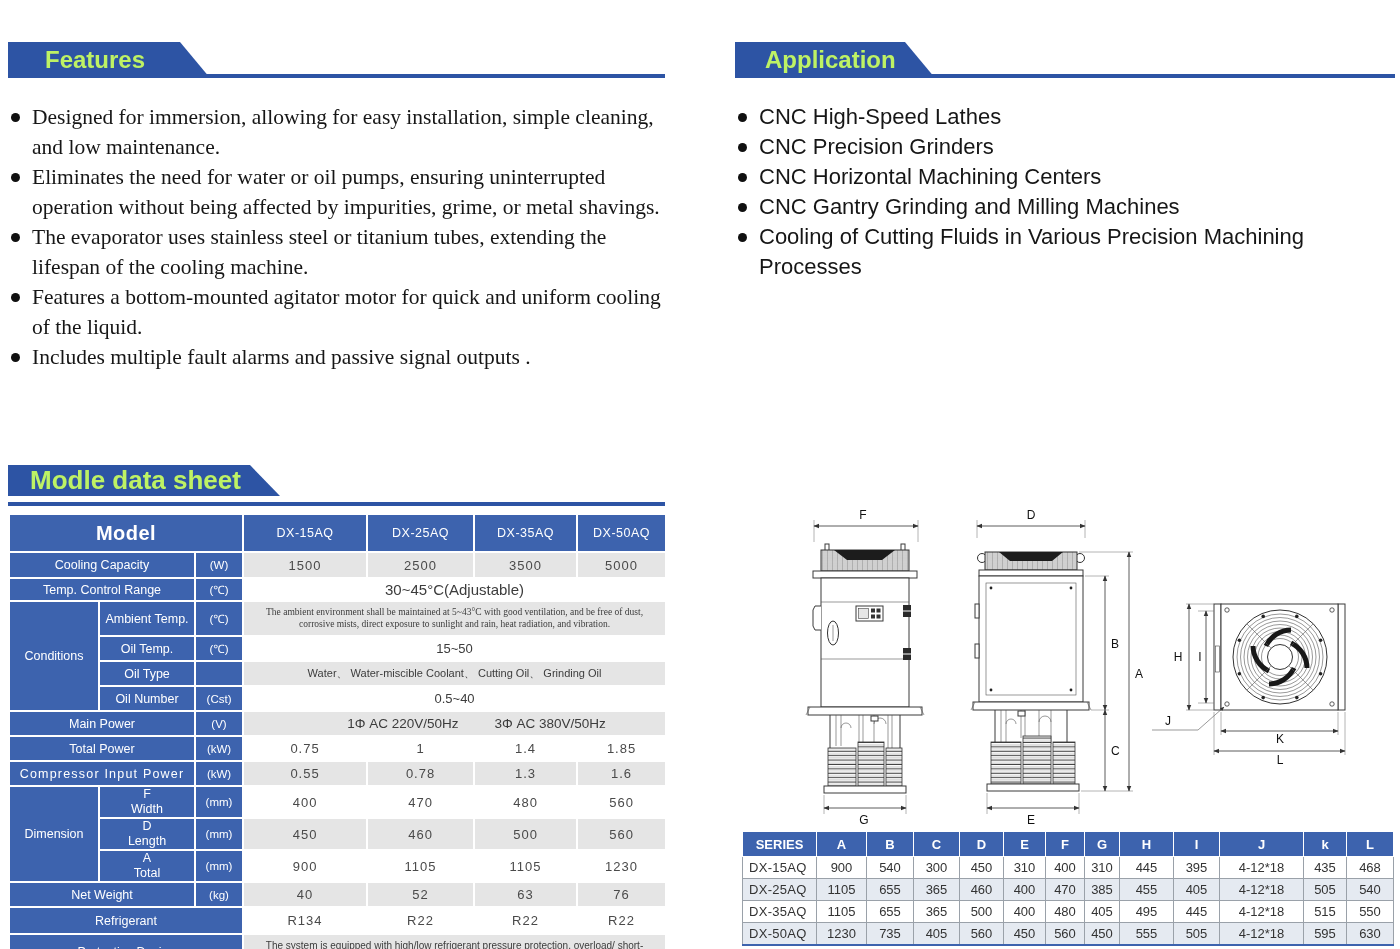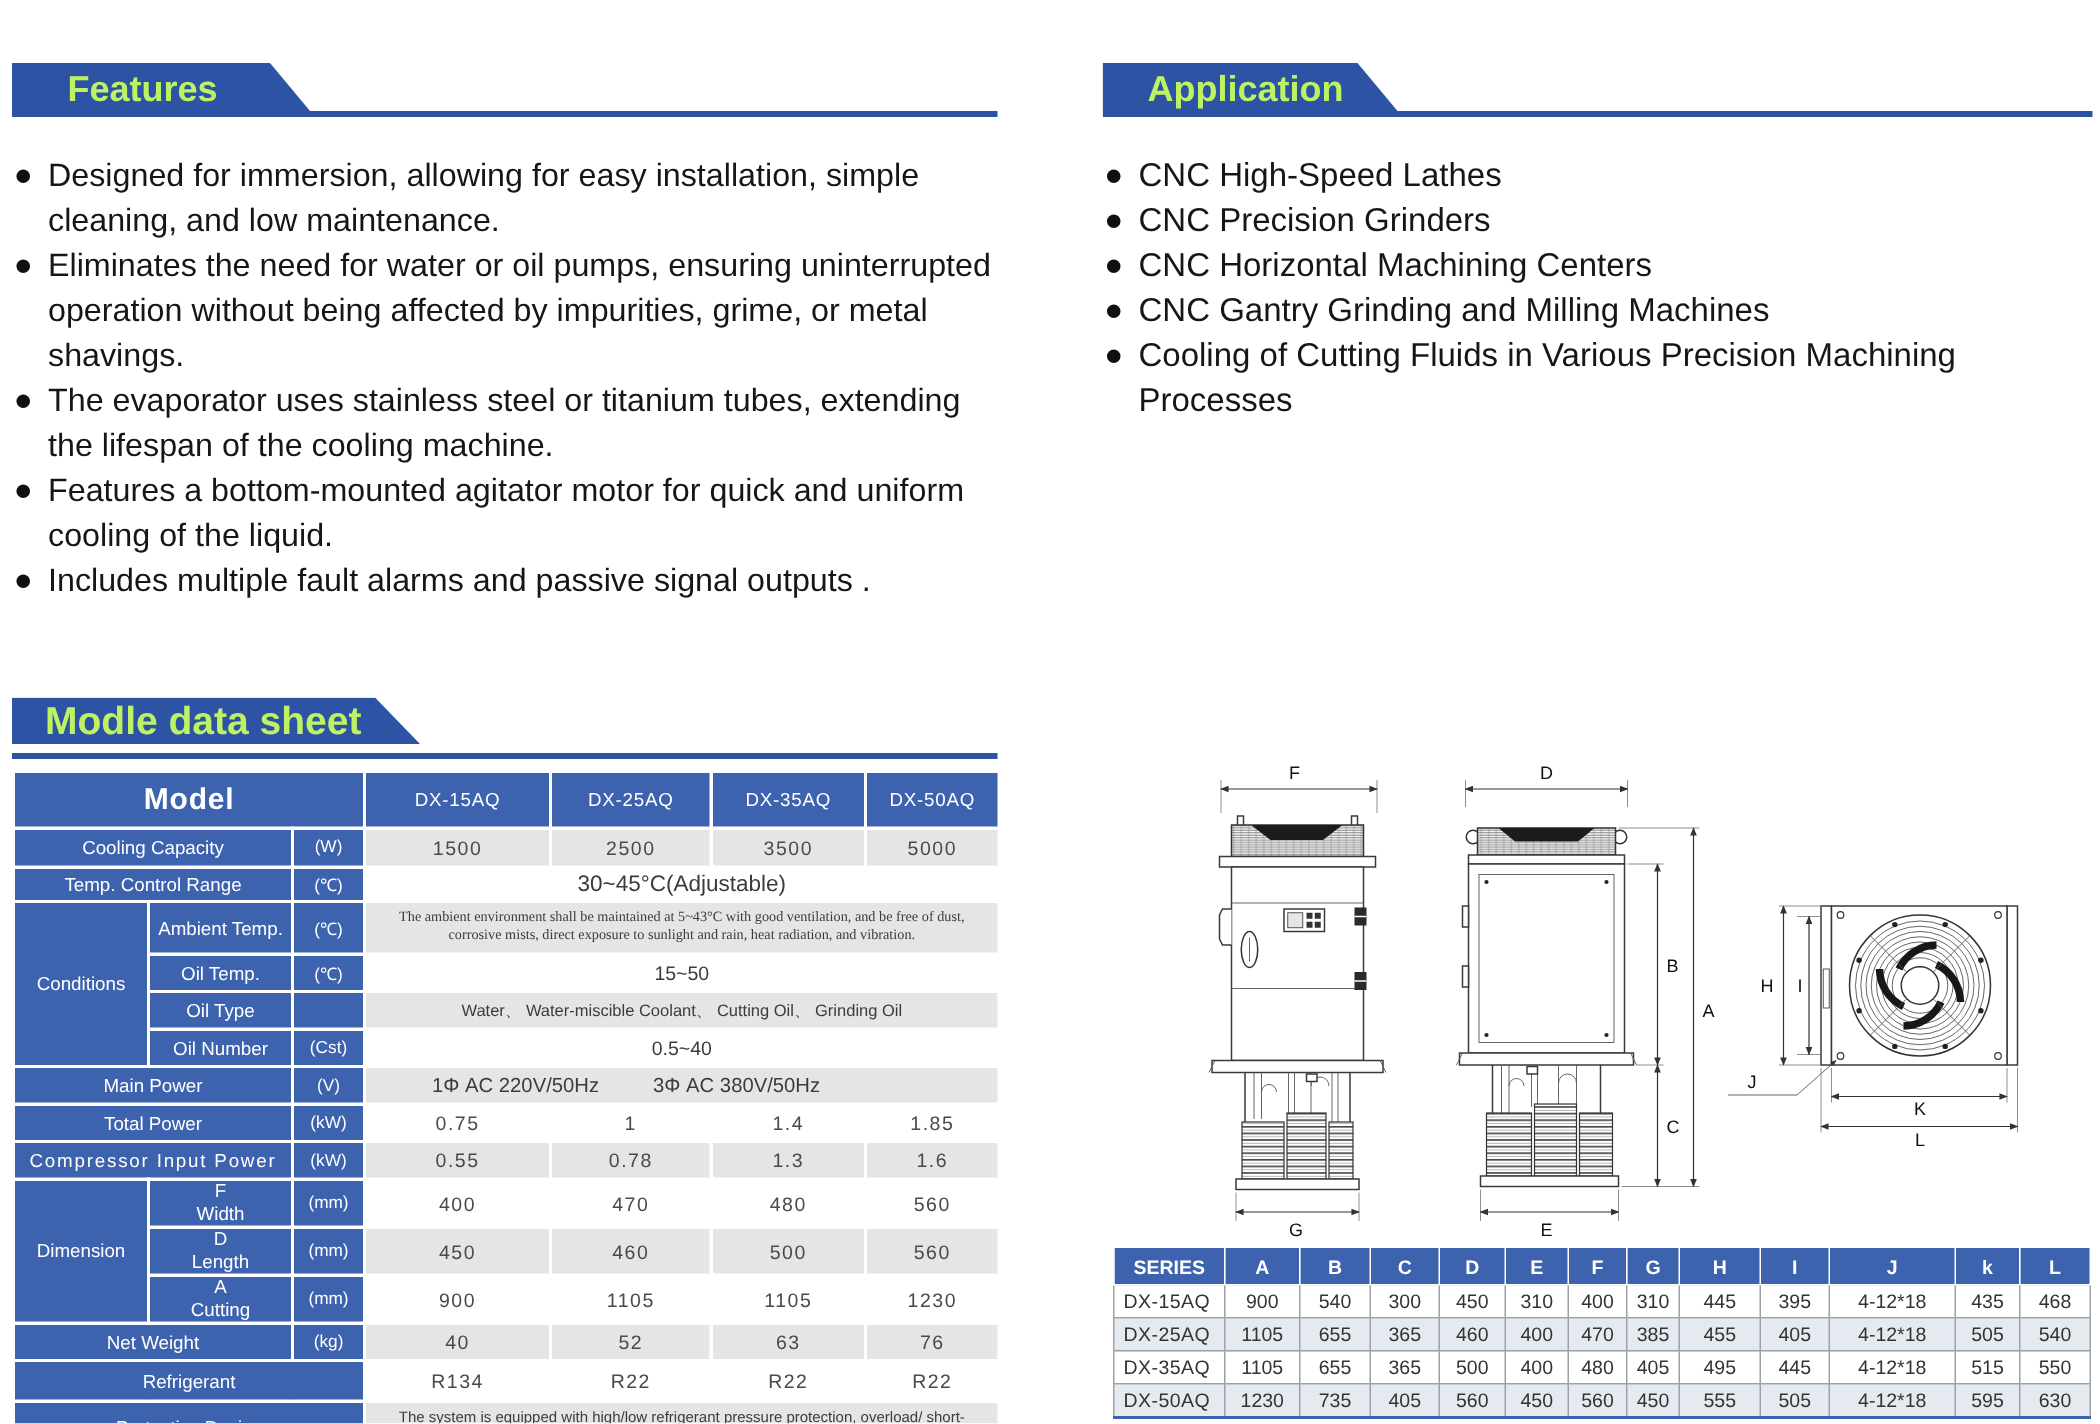--- a/index.html
+++ b/index.html
@@ -33,21 +33,21 @@
   td.b { background:#3d63ae; color:#fff; text-align:center; font-size:12.5px; }
   td.unit { background:#3d63ae; color:#fff; text-align:center; font-size:11.5px; }
   td.d { text-align:center; color:#4a4a4a; font-size:13px; letter-spacing:1px; }
   tr.g td.d, tr.g td.m { background:#e5e5e5; }
   td.m { text-align:center; color:#3c3c3c; }
   .model-title { font-size:20px; font-weight:bold; letter-spacing:0.5px; }
   .model-name { font-size:14px; letter-spacing:0.5px; }
   .twoline { font-size:10.5px; line-height:1.2; }
   .small-merged { font-size:9.5px; line-height:1.2; padding:0 14px;font-family:Liberation Serif, serif; }
   .prot-merged { font-size:10px; line-height:1.35; padding:0 20px; }
-  .mp-cell { display:flex; gap:36px; font-size:13.5px; color:#3c3c3c;padding-left:44px; }
+  .mp-cell { display:flex; justify-content:center; gap:36px; font-size:13.5px; color:#3c3c3c;padding-left:44px; }
   .comp-label { letter-spacing:1.2px; font-size:12.5px; }
 
   
   table.dims { border-collapse:collapse; table-layout:fixed; width:651px; font-size:13px;
                border:1px solid #8f959c; border-bottom:2px solid #3d63ae; }
   table.dims th { background:#3d63ae; color:#fff; border:1px solid #fff; height:25px;
                   font-weight:bold; font-size:13px; }
   table.dims td { border:1px solid #9aa1a9; height:22px; text-align:center; color:#333; background:#fff; }
   table.dims tr.g td { background:#e5eaf1; }
   table.dims td.series { text-align:left; padding-left:6px; letter-spacing:0.3px; }
@@ -63,21 +63,21 @@
 </head>
 <body>
 
 <div id="page">
 
   <div class="section" style="left:8px; top:42px; width:657px;">
     <div class="banner-wrap" style="height:36px;">
       <div class="banner" style="width:202px; height:36px; font-size:24px; padding-left:37px;">Features</div>
       <div class="banner-line" style="left:190px; right:0; top:32px;"></div>
     </div>
-    <ul class="blist f-list" style="margin-top:24px;">
+    <ul class="blist f-list" style="margin-top:24px;font-family:Liberation Serif, serif;">
       <li>
           <span class="bdot"></span>
           <span class="btxt">Designed for immersion, allowing for easy installation, simple cleaning, and low maintenance.</span>
         </li>
       <li>
           <span class="bdot"></span>
           <span class="btxt">Eliminates the need for water or oil pumps, ensuring uninterrupted operation without being affected by impurities, grime, or metal shavings.</span>
         </li>
       <li>
           <span class="bdot"></span>
@@ -226,21 +226,21 @@
         </td>
         <td class="unit">(mm)</td>
         <td class="d">450</td>
         <td class="d">460</td>
         <td class="d">500</td>
         <td class="d">560</td>
       </tr>
       <tr style="height:25px">
         <td class="b twoline">
           <div>A</div>
-          <div>Cutting</div>
+          <div>Total</div>
         </td>
         <td class="unit">(mm)</td>
         <td class="d">900</td>
         <td class="d">1105</td>
         <td class="d">1105</td>
         <td class="d">1230</td>
       </tr>
       <tr class="g" style="height:25px">
         <td class="b" colspan="2">Net Weight</td>
         <td class="unit">(kg)</td>

